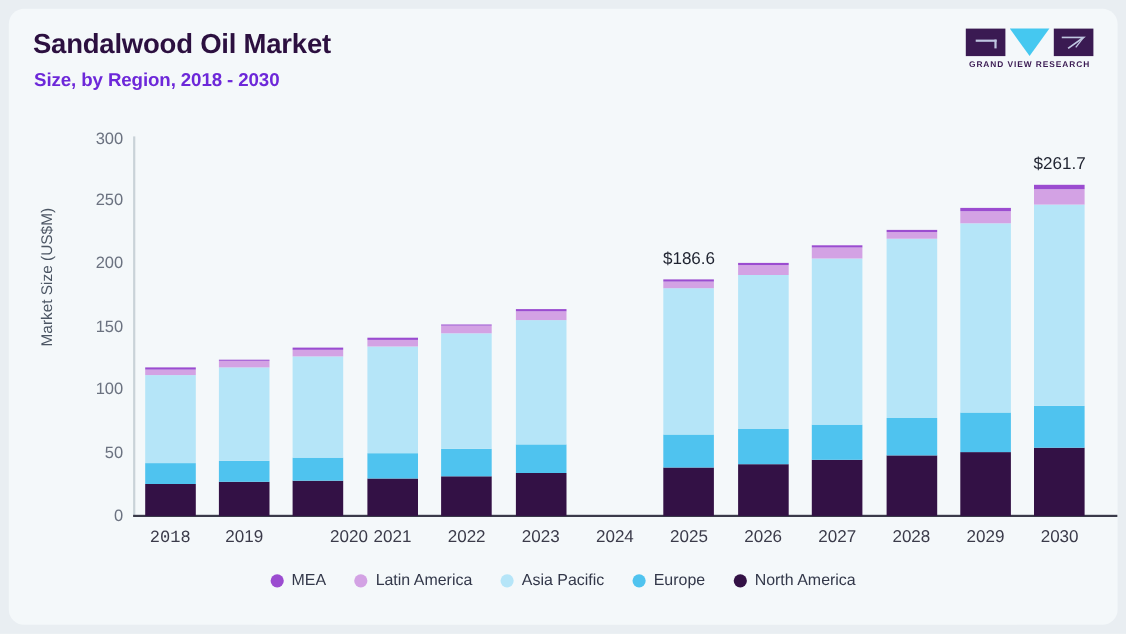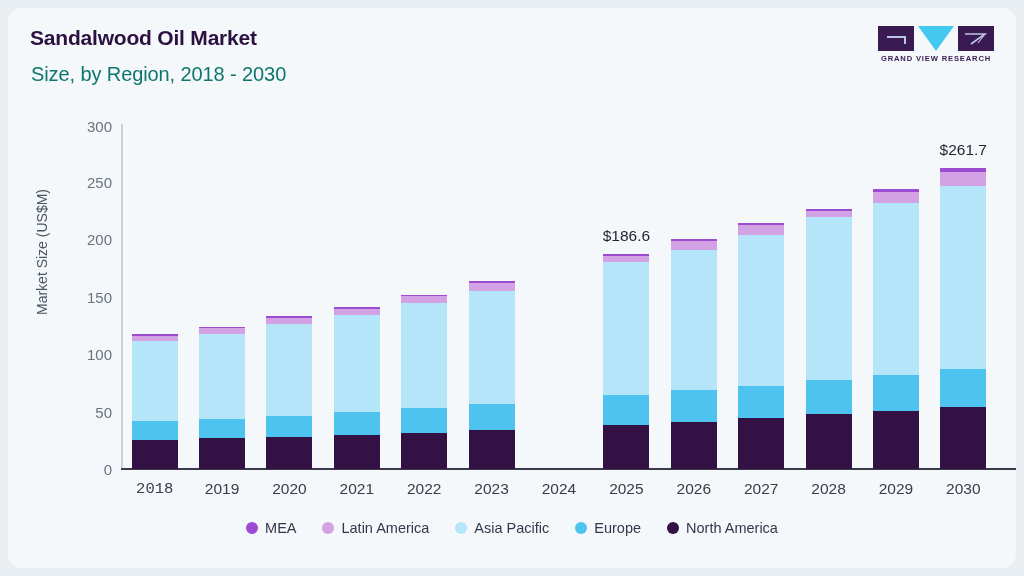--- a/index.html
+++ b/index.html
@@ -13,28 +13,28 @@
     position: absolute;
     left: 8px; top: 8px;
     width: 1008px; height: 560px;
     background: #f4f8fa;
     border-radius: 14px;
     overflow: hidden;
   }
   
   #title {
     position: absolute; left: 22px; top: 18px;
-    font-size: 21px; font-weight: bold;
+    font-size: 25px; font-weight: bold;
     color: #2c1040; letter-spacing: -0.2px;
     white-space: nowrap;
   }
   #subtitle {
     position: absolute; left: 23px; top: 55px;
-    font-size: 20px; font-weight: normal;
-    color: #0f766e; letter-spacing: -0.1px;
+    font-size: 17px; font-weight: bold;
+    color: #6d28d9; letter-spacing: -0.1px;
     white-space: nowrap;
   }
   
   #logo { position: absolute; left: 870px; top: 18px; width: 116px; height: 40px; }
   .logo-blk {
     position: absolute; top: 0; width: 36px; height: 25px;
     background: #3a1a52;
   }
   #logo-g { left: 0; }
   #logo-r { left: 80px; }
@@ -229,21 +229,21 @@
         <div class="seg" style="background: rgb(79, 195, 239); height: 38.18px; bottom: 61.64px;"></div>
         <div class="seg" style="background: rgb(181, 229, 248); height: 182.85px; bottom: 99.82px;"></div>
         <div class="seg" style="background: rgb(211, 162, 228); height: 14.375px; bottom: 282.67px;"></div>
         <div class="seg" style="background: rgb(155, 76, 208); height: 3.91px; bottom: 297.045px;"></div>
         <div class="bar-label" style="bottom: 309.955px;">$261.7</div>
       </div>
     </div>
   <div id="xticks">
       <div class="xtick" style="left: 146.692px; font-family: Liberation Mono, monospace;">2018</div>
       <div class="xtick" style="left: 214.077px;">2019</div>
-      <div class="xtick" style="left: 281.462px;">2020</div>
+      <div class="xtick" style="left: 281.462px; text-align: right;">2020</div>
       <div class="xtick" style="left: 348.846px;">2021</div>
       <div class="xtick" style="left: 416.231px;">2022</div>
       <div class="xtick" style="left: 483.615px;">2023</div>
       <div class="xtick" style="left: 551px;">2024</div>
       <div class="xtick" style="left: 618.385px;">2025</div>
       <div class="xtick" style="left: 685.769px;">2026</div>
       <div class="xtick" style="left: 753.154px;">2027</div>
       <div class="xtick" style="left: 820.538px;">2028</div>
       <div class="xtick" style="left: 887.923px;">2029</div>
       <div class="xtick" style="left: 955.308px;">2030</div>

